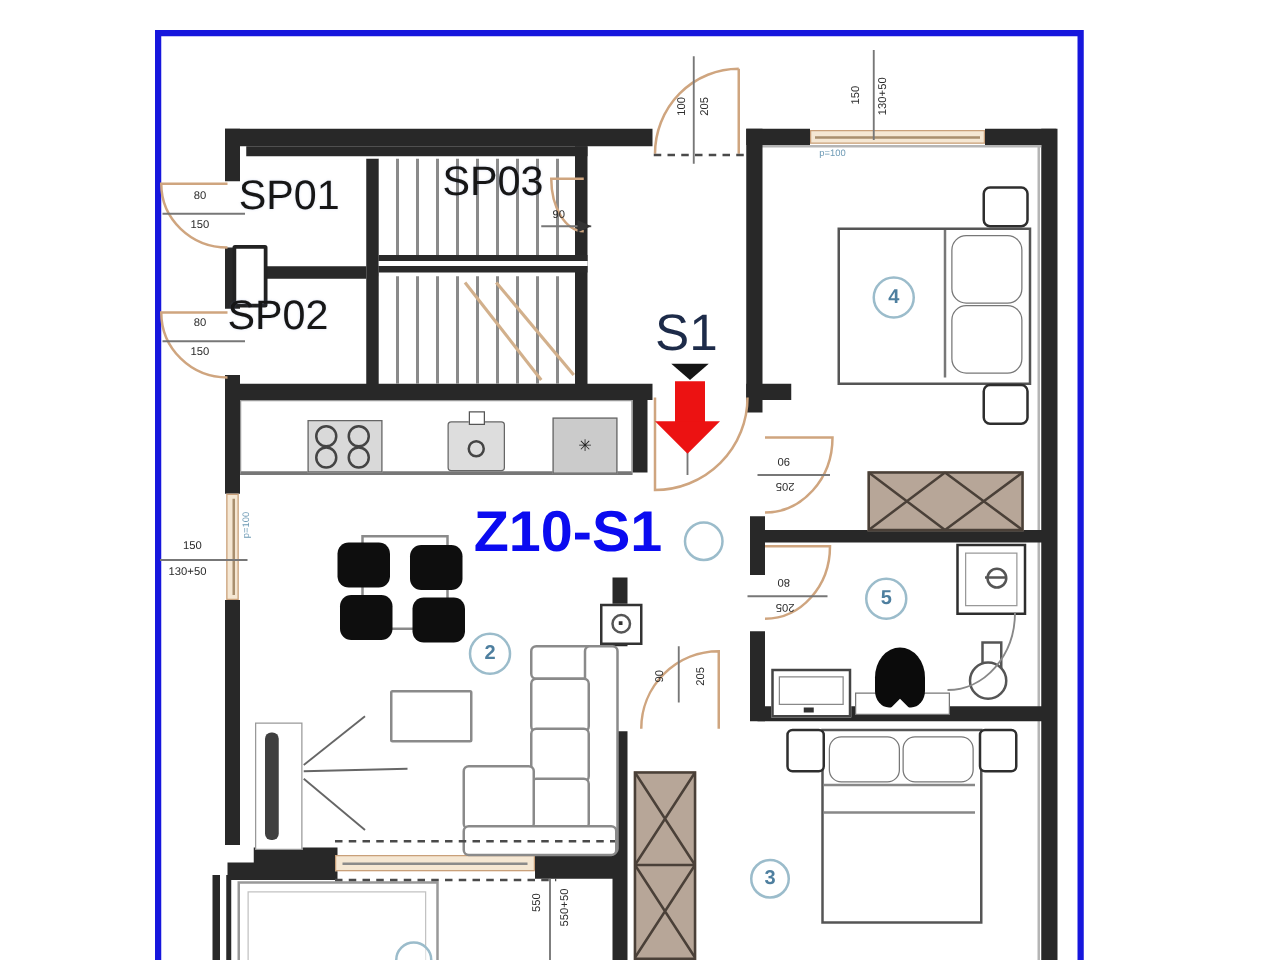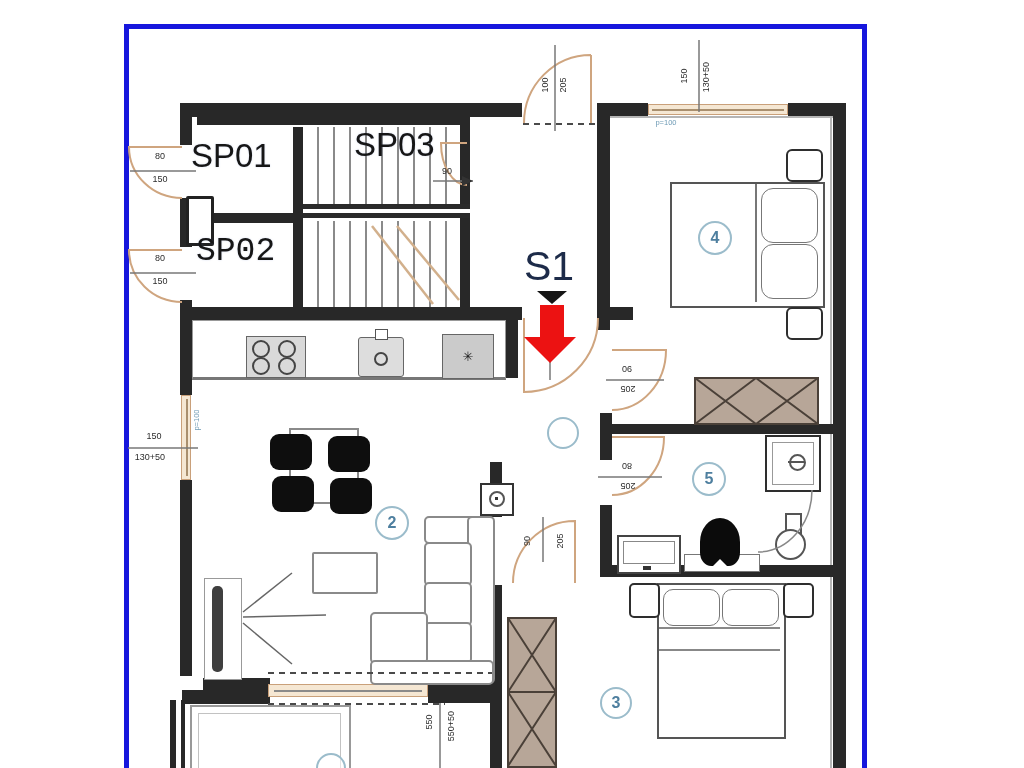--- a/index.html
+++ b/index.html
@@ -231,20 +231,22 @@
   <div class="dim ru" style="left:613px;top:364px;width:28px;">90</div>
   <div class="dim ru" style="left:611px;top:384px;width:34px;">205</div>
   <div class="dim ru" style="left:613px;top:461px;width:28px;">80</div>
   <div class="dim ru" style="left:611px;top:481px;width:34px;">205</div>
   <div class="dim rd" style="left:513px;top:535px;width:28px;height:12px;">90</div>
   <div class="dim rd" style="left:543px;top:535px;width:34px;height:12px;">205</div>
   <div class="dim rd" style="left:411px;top:716px;width:36px;height:12px;">550</div>
   <div class="dim rd" style="left:425px;top:720px;width:52px;height:12px;">550+50</div>
 
   <div class="splabel" style="left:191px;top:139px;">SP01</div>
-  <div class="splabel" style="left:196px;top:235px;font-family:Liberation Mono, monospace;">SP02</div>
+  <div class="splabel" style="left:182px;top:235px;">SP02</div>
   <div class="splabel" style="left:354px;top:128px;">SP03</div>
   <div class="abs" style="left:524px;top:246px;font-size:41px;color:#1d2b49;line-height:1;z-index:5;">S1</div>
   <div class="abs" style="left:537px;top:291px;width:0;height:0;border-left:15px solid transparent;border-right:15px solid transparent;border-top:13px solid #151515;z-index:5;"></div>
   <div class="abs" style="left:540px;top:305px;width:24px;height:33px;background:#ec1212;z-index:5;"></div>
   <div class="abs" style="left:524px;top:337px;width:0;height:0;border-left:26px solid transparent;border-right:26px solid transparent;border-top:26px solid #ec1212;z-index:5;"></div>
+  <div class="abs" style="left:379px;top:400px;font-size:46px;font-weight:bold;color:#0b0bf0;line-height:1.1;z-index:6;
+              text-shadow:2px 2px 0 #fff,-2px -2px 0 #fff,2px -2px 0 #fff,-2px 2px 0 #fff,0 2px 0 #fff,0 -2px 0 #fff;">Z10-S1</div>
 
 </div>
 
 </body></html>

